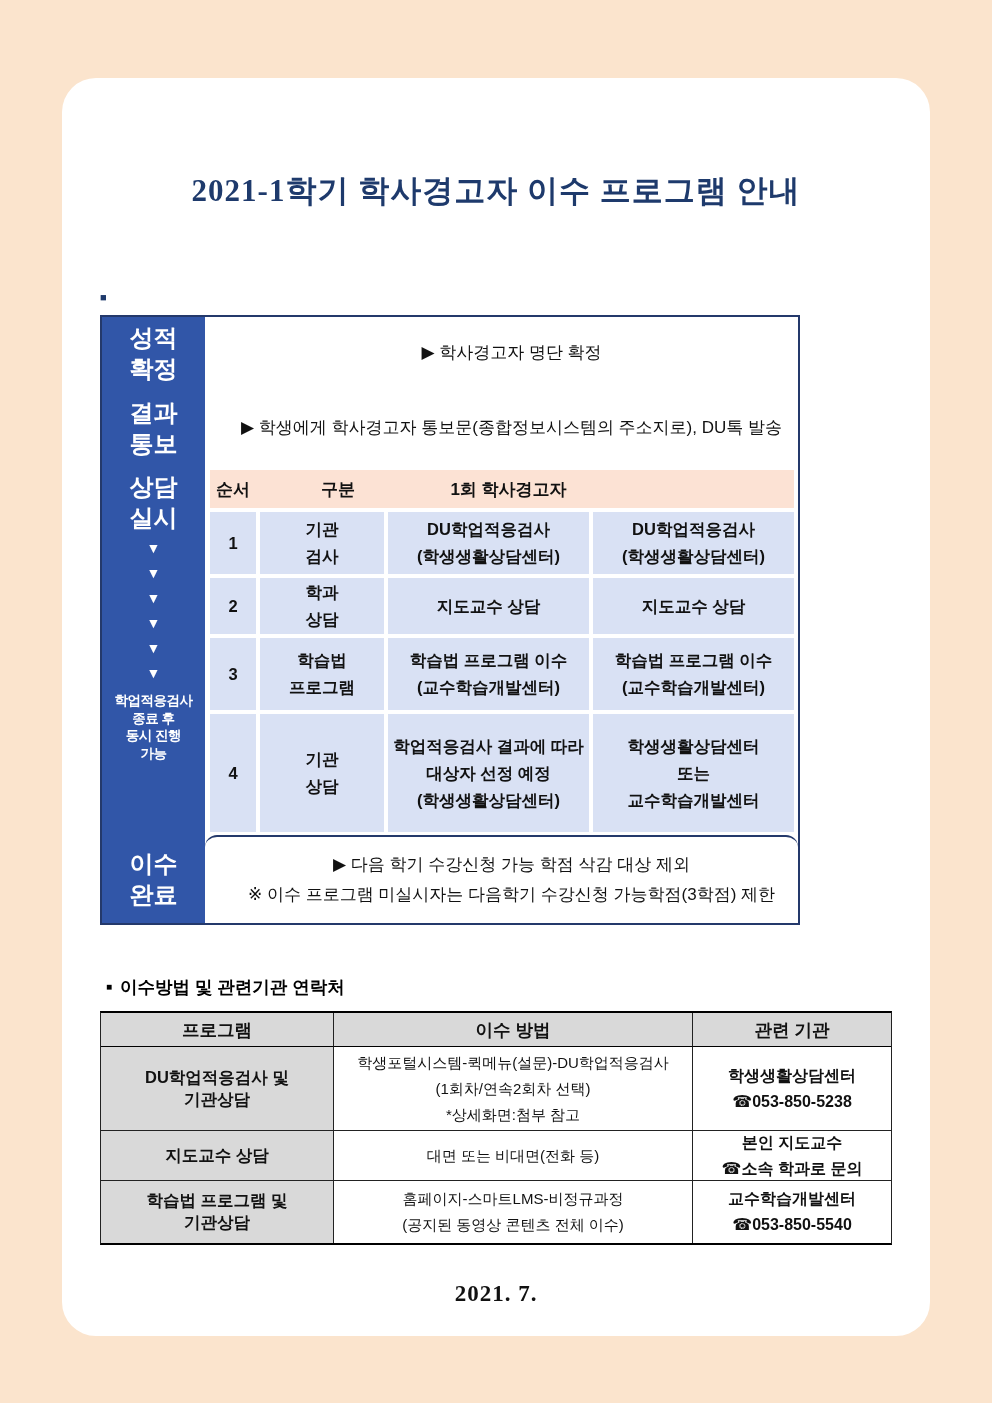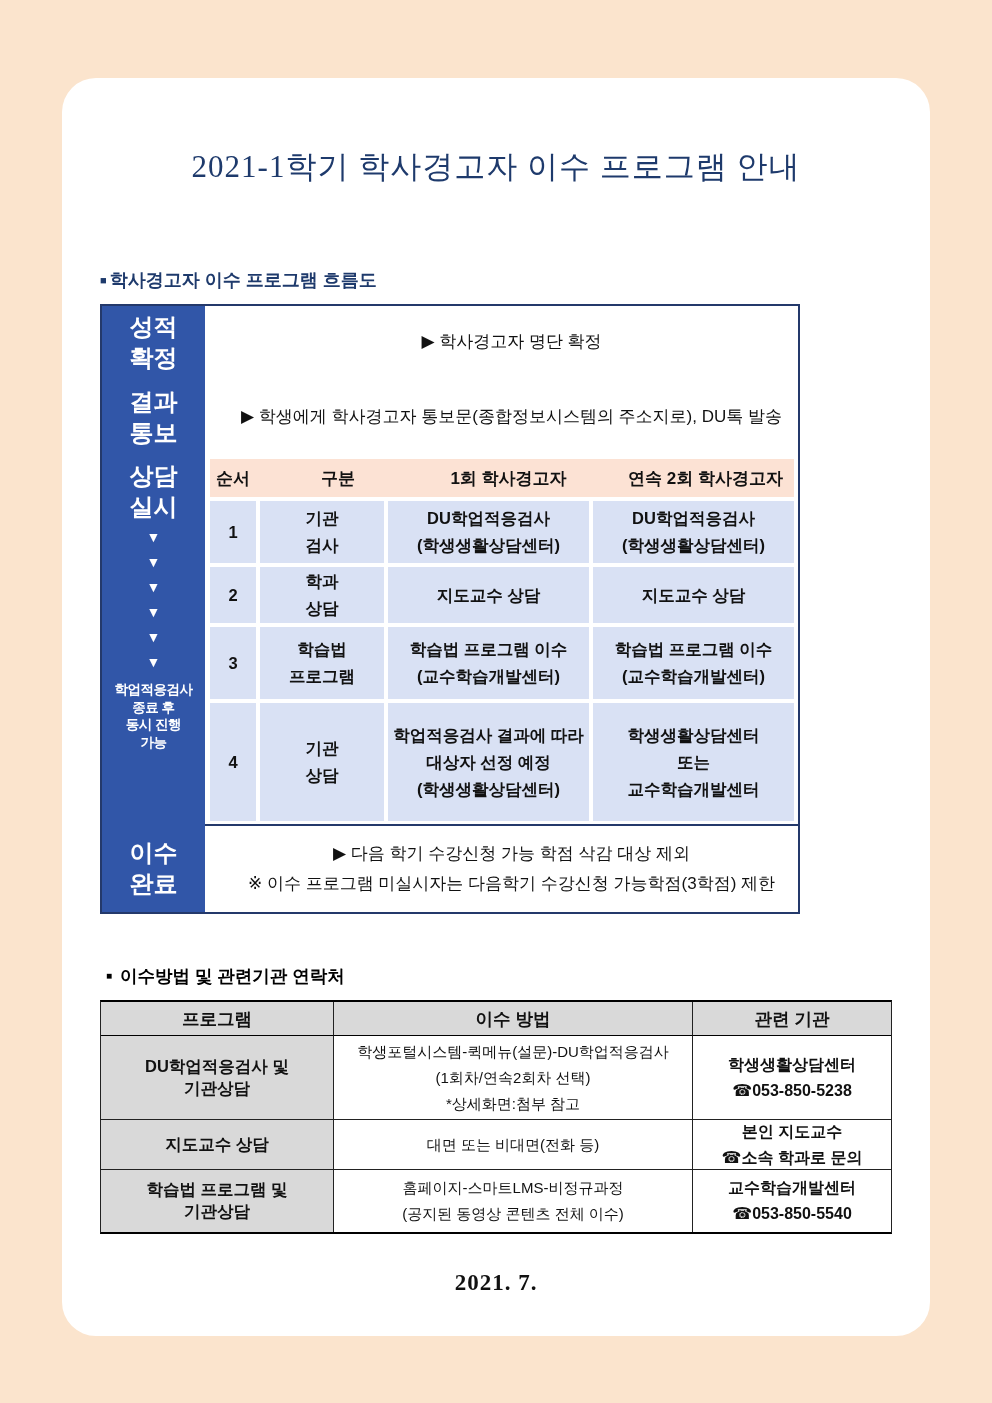--- a/index.html
+++ b/index.html
@@ -10,23 +10,23 @@
     color:#111;
   }
   .card{
     position:absolute;left:62px;top:78px;width:868px;height:1258px;
     background:#ffffff;border-radius:34px;
   }
   .content{padding:0 38px 0 38px;}
 
   
   .title{
-    margin-top:68px;text-align:center;
+    margin-top:92px;text-align:center;
     font-family:"Liberation Serif","DejaVu Serif",serif;
-    font-weight:normal;font-size:31px;letter-spacing:1px;color:#1e3a6c;
+    font-weight:bold;font-size:31px;letter-spacing:1px;color:#1e3a6c;
   }
 
   
   .flow-heading{
     margin-top:80px;font-size:18px;font-weight:bold;color:#1e3a6c;
     display:flex;align-items:center;
   }
   .flow-heading .sq{font-size:11px;margin-right:3px;line-height:1;}
   .contact-heading{
     margin-top:50px;font-size:17.5px;font-weight:bold;color:#000;
@@ -50,21 +50,21 @@
   .stage-c{justify-content:flex-start;}
   .stage-c .big{margin-top:4px;}
   .arrows{display:flex;flex-direction:column;align-items:center;gap:11px;margin-top:8px;}
   .arrows span{font-size:14px;line-height:14px;color:#fff;}
   .side-note{
     margin-top:12px;font-size:13.5px;line-height:17.5px;font-weight:bold;
     white-space:pre-line;letter-spacing:-0.5px;
   }
   .frow{display:flex;flex-direction:column;justify-content:center;padding-left:20px;text-align:center;}
   .frow .line{font-size:17px;line-height:30px;color:#111;font-weight:500;}
-  .frow-d{border-top:2px solid #24396b;}
+  .frow-d{border-top:2px solid #24396b;border-radius:12px;}
   .cellwrap{padding:3px 4px 4px 5px;}
 
   
   .innertable{
     display:grid;grid-template-columns:46px 124px 1fr 1fr;
     grid-template-rows:38px 62px 56px 72px 118px;
     gap:4px;
   }
   .ithead{
     grid-column:1/-1;background:#fce2d4;
@@ -108,21 +108,20 @@
 </head>
 <body>
 
 <div class="card">
   <div class="content">
 
     <div class="title">2021-1학기 학사경고자 이수 프로그램 안내</div>
 
     <div class="flow-heading">
       <span class="sq">■</span>
-      <span>학사경고자 이수 프로그램 흐름도</span>
     </div>
 
     <div class="flowtable">
 
       <div class="stage">
         <span class="big">성적
 확정</span>
       </div>
       <div class="frow">
         <div class="line">▶ 학사경고자 명단 확정</div>
@@ -151,21 +150,20 @@
 종료 후
 동시 진행
 가능</span>
       </div>
       <div class="cellwrap">
         <div class="innertable">
           <div class="ithead">
             <div>순서</div>
             <div>구분</div>
             <div>1회 학사경고자</div>
-            <div>연속 2회 학사경고자</div>
           </div>
 
           <div class="itcell">1</div>
           <div class="itcell">기관
 검사</div>
           <div class="itcell">DU학업적응검사
 (학생생활상담센터)</div>
           <div class="itcell">DU학업적응검사
 (학생생활상담센터)</div>
 

